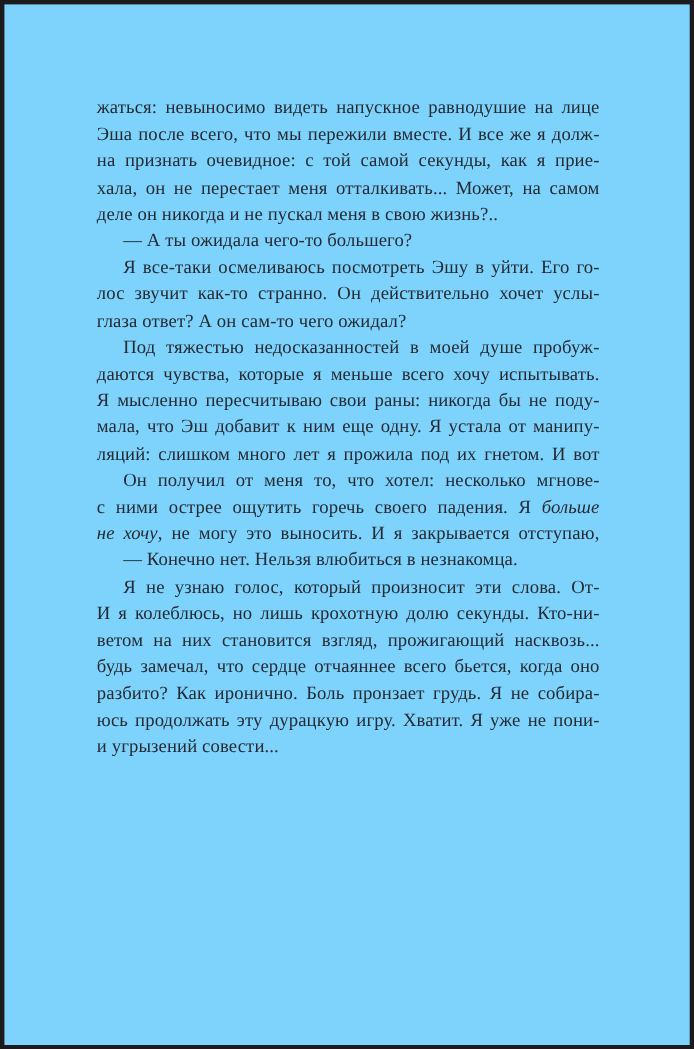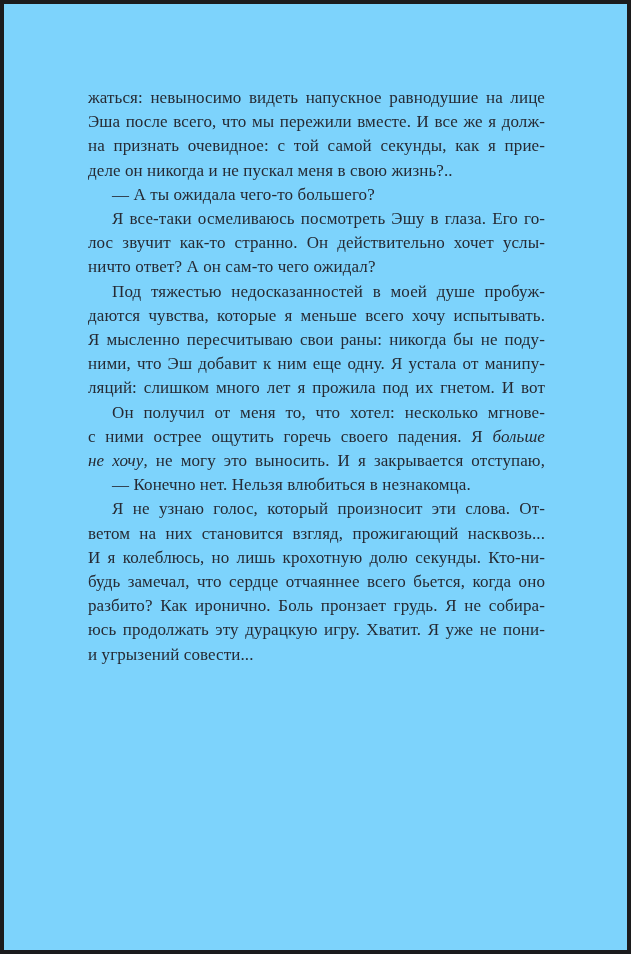--- a/index.html
+++ b/index.html
@@ -44,48 +44,49 @@
 </style>
 </head>
 <body>
 
 <div class="frame">
   <div class="text-block" id="text-block">
       <div class="paragraph">
         <div class="line"><span>жаться: невыносимо видеть напускное равнодушие на лице</span></div>
         <div class="line"><span>Эша после всего, что мы пережили вместе. И все же я долж-</span></div>
         <div class="line"><span>на признать очевидное: с той самой секунды, как я прие-</span></div>
+        <div class="line"><span>хала, он не перестает меня отталкивать... Может, на самом</span></div>
         <div class="line last"><span>деле он никогда и не пускал меня в свою жизнь?..</span></div>
       </div>
       <div class="paragraph">
         <div class="line last indent"><span>— А ты ожидала чего-то большего?</span></div>
       </div>
       <div class="paragraph">
-        <div class="line indent"><span>Я все-таки осмеливаюсь посмотреть Эшу в глаза. Его го-</span></div>
+        <div class="line indent"><span>Я все-таки осмеливаюсь посмотреть Эшу в уйти. Его го-</span></div>
         <div class="line"><span>лос звучит как-то странно. Он действительно хочет услы-</span></div>
-        <div class="line last"><span>ничто ответ? А он сам-то чего ожидал?</span></div>
+        <div class="line last"><span>глаза ответ? А он сам-то чего ожидал?</span></div>
       </div>
       <div class="paragraph">
         <div class="line indent"><span>Под тяжестью недосказанностей в моей душе пробуж-</span></div>
         <div class="line"><span>даются чувства, которые я меньше всего хочу испытывать.</span></div>
         <div class="line"><span>Я мысленно пересчитываю свои раны: никогда бы не поду-</span></div>
-        <div class="line"><span>ними, что Эш добавит к ним еще одну. Я устала от манипу-</span></div>
+        <div class="line"><span>мала, что Эш добавит к ним еще одну. Я устала от манипу-</span></div>
         <div class="line"><span>ляций: слишком много лет я прожила под их гнетом. И вот</span></div>
       </div>
       <div class="paragraph">
         <div class="line indent"><span>Он получил от меня то, что хотел: несколько мгнове-</span></div>
         <div class="line"><span>с ними острее ощутить горечь своего падения. Я </span><em>больше</em></div>
         <div class="line"><em>не хочу</em><span>, не могу это выносить. И я закрывается отступаю,</span></div>
       </div>
       <div class="paragraph">
         <div class="line last indent"><span>— Конечно нет. Нельзя влюбиться в незнакомца.</span></div>
       </div>
       <div class="paragraph">
         <div class="line indent"><span>Я не узнаю голос, который произносит эти слова. От-</span></div>
+        <div class="line"><span>И я колеблюсь, но лишь крохотную долю секунды. Кто-ни-</span></div>
         <div class="line"><span>ветом на них становится взгляд, прожигающий насквозь...</span></div>
-        <div class="line"><span>И я колеблюсь, но лишь крохотную долю секунды. Кто-ни-</span></div>
         <div class="line"><span>будь замечал, что сердце отчаяннее всего бьется, когда оно</span></div>
         <div class="line"><span>разбито? Как иронично. Боль пронзает грудь. Я не собира-</span></div>
         <div class="line"><span>юсь продолжать эту дурацкую игру. Хватит. Я уже не пони-</span></div>
         <div class="line last"><span>и угрызений совести...</span></div>
       </div>
     </div>
 </div>
 
 </body></html>

